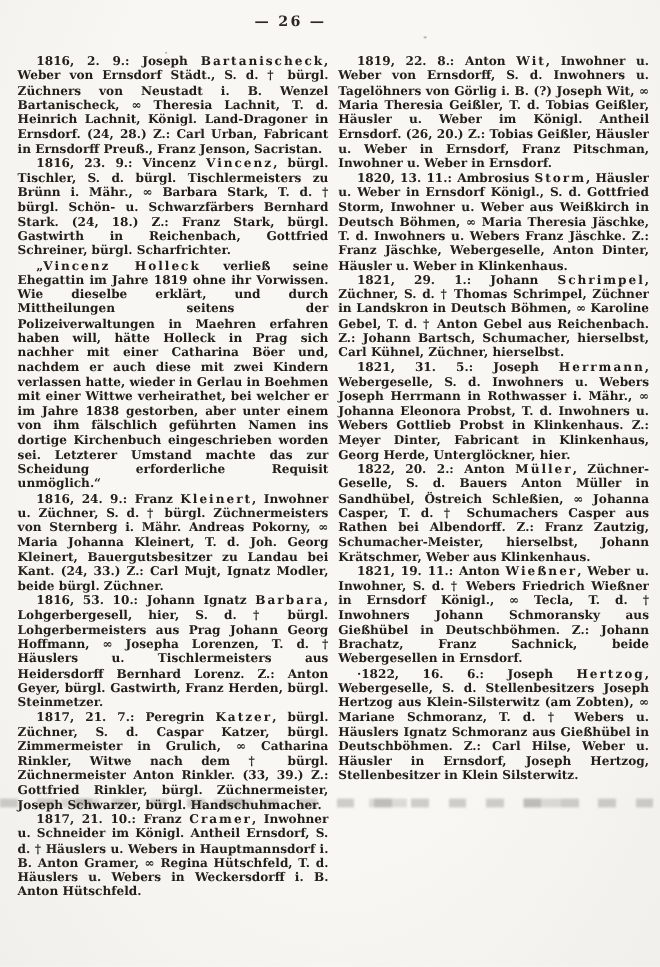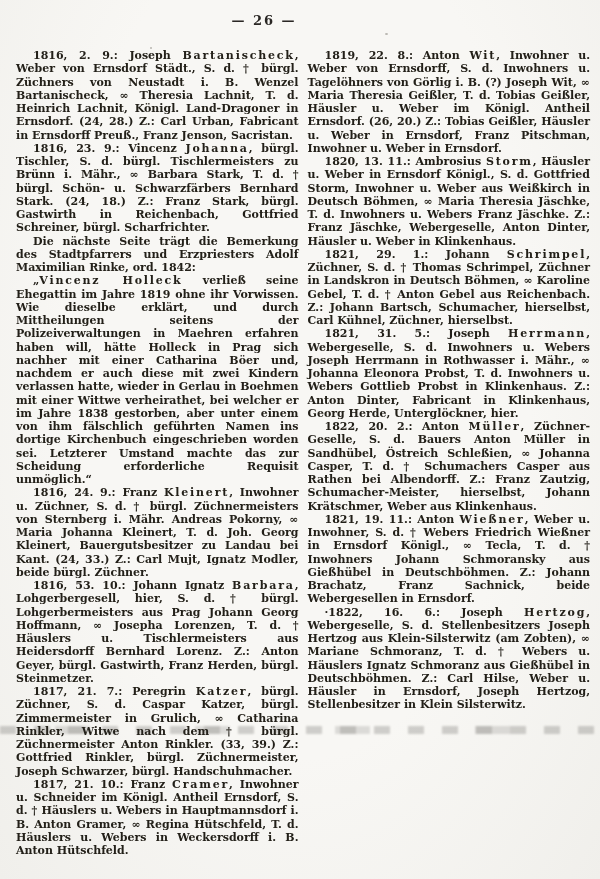--- a/index.html
+++ b/index.html
@@ -80,33 +80,32 @@
 
 <div class="page">
   <div class="pagenum">— 26 —</div>
 
   <div class="speck s1"></div>
   <div class="speck s2"></div>
 
   <div class="cols">
     <div class="col" id="col-left">
         <p class="entry"><span>1816, 2. 9.: Joseph </span><span class="spaced">Bartanischeck</span><span>, Weber von Ernsdorf Städt., S. d. † bürgl. Züchners von Neustadt i. B. Wenzel Bartanischeck, ∞ Theresia Lachnit, T. d. Heinrich Lachnit, Königl. Land-Dragoner in Ernsdorf. (24, 28.) Z.: Carl Urban, Fabricant in Ernsdorff Preuß., Franz Jenson, Sacristan.</span></p>
-        <p class="entry"><span>1816, 23. 9.: Vincenz </span><span class="spaced">Johanna</span><span>, bürgl. Tischler, S. d. bürgl. Tischlermeisters zu Brünn i. Mähr., ∞ Barbara Stark, T. d. † bürgl. Schön- u. Schwarzfärbers Bernhard Stark. (24, 18.) Z.: Franz Stark, bürgl. Gastwirth in Reichenbach, Gottfried Schreiner, bürgl. Scharfrichter.</span></p>
-        <p class="entry"><span>Die nächste Seite trägt die Bemerkung des Stadtpfarrers und Erzpriesters Adolf Maximilian Rinke, ord. 1842:</span></p>
+        <p class="entry"><span>1816, 23. 9.: Vincenz </span><span class="spaced">Vincenz</span><span>, bürgl. Tischler, S. d. bürgl. Tischlermeisters zu Brünn i. Mähr., ∞ Barbara Stark, T. d. † bürgl. Schön- u. Schwarzfärbers Bernhard Stark. (24, 18.) Z.: Franz Stark, bürgl. Gastwirth in Reichenbach, Gottfried Schreiner, bürgl. Scharfrichter.</span></p>
         <p class="entry"><span>„</span><span class="spaced">Vincenz Holleck</span><span> verließ seine Ehegattin im Jahre 1819 ohne ihr Vorwissen. Wie dieselbe erklärt, und durch Mittheilungen seitens der Polizeiverwaltungen in Maehren erfahren haben will, hätte Holleck in Prag sich nachher mit einer Catharina Böer und, nachdem er auch diese mit zwei Kindern verlassen hatte, wieder in Gerlau in Boehmen mit einer Wittwe verheirathet, bei welcher er im Jahre 1838 gestorben, aber unter einem von ihm fälschlich geführten Namen ins dortige Kirchenbuch eingeschrieben worden sei. Letzterer Umstand machte das zur Scheidung erforderliche Requisit unmöglich.“</span></p>
         <p class="entry"><span>1816, 24. 9.: Franz </span><span class="spaced">Kleinert</span><span>, Inwohner u. Züchner, S. d. † bürgl. Züchnermeisters von Sternberg i. Mähr. Andreas Pokorny, ∞ Maria Johanna Kleinert, T. d. Joh. Georg Kleinert, Bauergutsbesitzer zu Landau bei Kant. (24, 33.) Z.: Carl Mujt, Ignatz Modler, beide bürgl. Züchner.</span></p>
         <p class="entry"><span>1816, 53. 10.: Johann Ignatz </span><span class="spaced">Barbara</span><span>, Lohgerbergesell, hier, S. d. † bürgl. Lohgerbermeisters aus Prag Johann Georg Hoffmann, ∞ Josepha Lorenzen, T. d. † Häuslers u. Tischlermeisters aus Heidersdorff Bernhard Lorenz. Z.: Anton Geyer, bürgl. Gastwirth, Franz Herden, bürgl. Steinmetzer.</span></p>
         <p class="entry"><span>1817, 21. 7.: Peregrin </span><span class="spaced">Katzer</span><span>, bürgl. Züchner, S. d. Caspar Katzer, bürgl. Zimmermeister in Grulich, ∞ Catharina Rinkler, Witwe nach dem † bürgl. Züchnermeister Anton Rinkler. (33, 39.) Z.: Gottfried Rinkler, bürgl. Züchnermeister, Joseph Schwarzer, bürgl. Handschuhmacher.</span></p>
         <p class="entry"><span>1817, 21. 10.: Franz </span><span class="spaced">Cramer</span><span>, Inwohner u. Schneider im Königl. Antheil Ernsdorf, S. d. † Häuslers u. Webers in Hauptmannsdorf i. B. Anton Gramer, ∞ Regina Hütschfeld, T. d. Häuslers u. Webers in Weckersdorff i. B. Anton Hütschfeld.</span></p>
       </div>
     <div class="col" id="col-right">
         <p class="entry"><span>1819, 22. 8.: Anton </span><span class="spaced">Wit</span><span>, Inwohner u. Weber von Ernsdorff, S. d. Inwohners u. Tagelöhners von Görlig i. B. (?) Joseph Wit, ∞ Maria Theresia Geißler, T. d. Tobias Geißler, Häusler u. Weber im Königl. Antheil Ernsdorf. (26, 20.) Z.: Tobias Geißler, Häusler u. Weber in Ernsdorf, Franz Pitschman, Inwohner u. Weber in Ernsdorf.</span></p>
         <p class="entry"><span>1820, 13. 11.: Ambrosius </span><span class="spaced">Storm</span><span>, Häusler u. Weber in Ernsdorf Königl., S. d. Gottfried Storm, Inwohner u. Weber aus Weißkirch in Deutsch Böhmen, ∞ Maria Theresia Jäschke, T. d. Inwohners u. Webers Franz Jäschke. Z.: Franz Jäschke, Webergeselle, Anton Dinter, Häusler u. Weber in Klinkenhaus.</span></p>
         <p class="entry"><span>1821, 29. 1.: Johann </span><span class="spaced">Schrimpel</span><span>, Züchner, S. d. † Thomas Schrimpel, Züchner in Landskron in Deutsch Böhmen, ∞ Karoline Gebel, T. d. † Anton Gebel aus Reichenbach. Z.: Johann Bartsch, Schumacher, hierselbst, Carl Kühnel, Züchner, hierselbst.</span></p>
-        <p class="entry"><span>1821, 31. 5.: Joseph </span><span class="spaced">Herrmann</span><span>, Webergeselle, S. d. Inwohners u. Webers Joseph Herrmann in Rothwasser i. Mähr., ∞ Johanna Eleonora Probst, T. d. Inwohners u. Webers Gottlieb Probst in Klinkenhaus. Z.: Anton Dinter, Fabricant in Klinkenhaus, Georg Herde, Unterglöckner, hier.</span></p>
+        <p class="entry"><span>1821, 31. 5.: Joseph </span><span class="spaced">Herrmann</span><span>, Webergeselle, S. d. Inwohners u. Webers Joseph Herrmann in Rothwasser i. Mähr., ∞ Johanna Eleonora Probst, T. d. Inwohners u. Webers Gottlieb Probst in Klinkenhaus. Z.: Meyer Dinter, Fabricant in Klinkenhaus, Georg Herde, Unterglöckner, hier.</span></p>
         <p class="entry"><span>1822, 20. 2.: Anton </span><span class="spaced">Müller</span><span>, Züchner-Geselle, S. d. Bauers Anton Müller in Sandhübel, Östreich Schleßien, ∞ Johanna Casper, T. d. † Schumachers Casper aus Rathen bei Albendorff. Z.: Franz Zautzig, Schumacher-Meister, hierselbst, Johann Krätschmer, Weber aus Klinkenhaus.</span></p>
         <p class="entry"><span>1821, 19. 11.: Anton </span><span class="spaced">Wießner</span><span>, Weber u. Inwohner, S. d. † Webers Friedrich Wießner in Ernsdorf Königl., ∞ Tecla, T. d. † Inwohners Johann Schmoransky aus Gießhübel in Deutschböhmen. Z.: Johann Brachatz, Franz Sachnick, beide Webergesellen in Ernsdorf.</span></p>
         <p class="entry"><span>·1822, 16. 6.: Joseph </span><span class="spaced">Hertzog</span><span>, Webergeselle, S. d. Stellenbesitzers Joseph Hertzog aus Klein-Silsterwitz (am Zobten), ∞ Mariane Schmoranz, T. d. † Webers u. Häuslers Ignatz Schmoranz aus Gießhübel in Deutschböhmen. Z.: Carl Hilse, Weber u. Häusler in Ernsdorf, Joseph Hertzog, Stellenbesitzer in Klein Silsterwitz.</span></p>
       </div>
   </div>
 
   <div class="bottom-artifact"></div>
 </div>
 
 </body></html>

